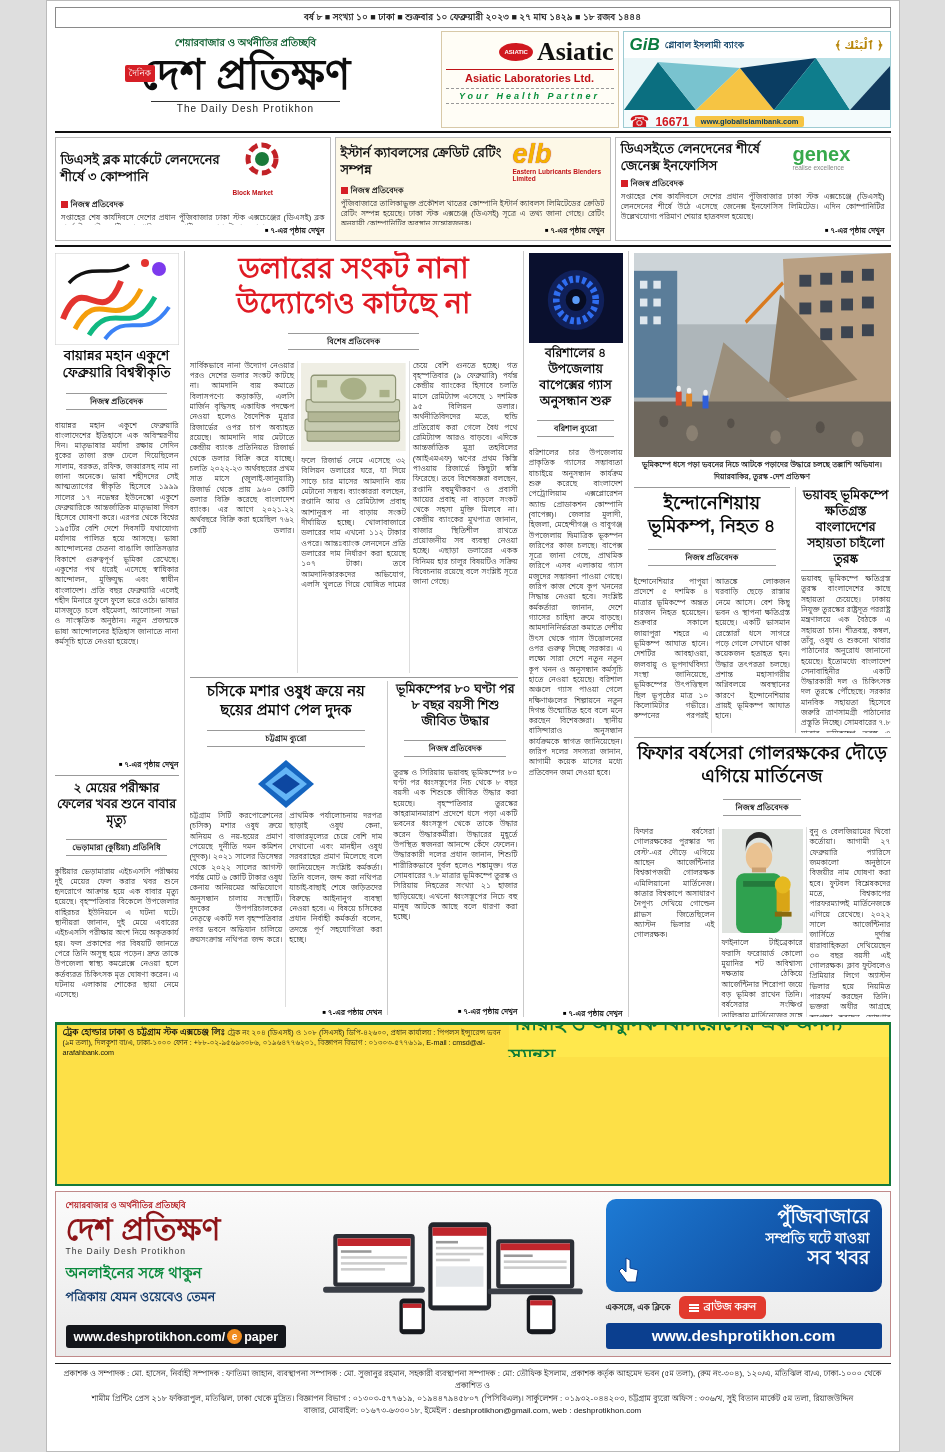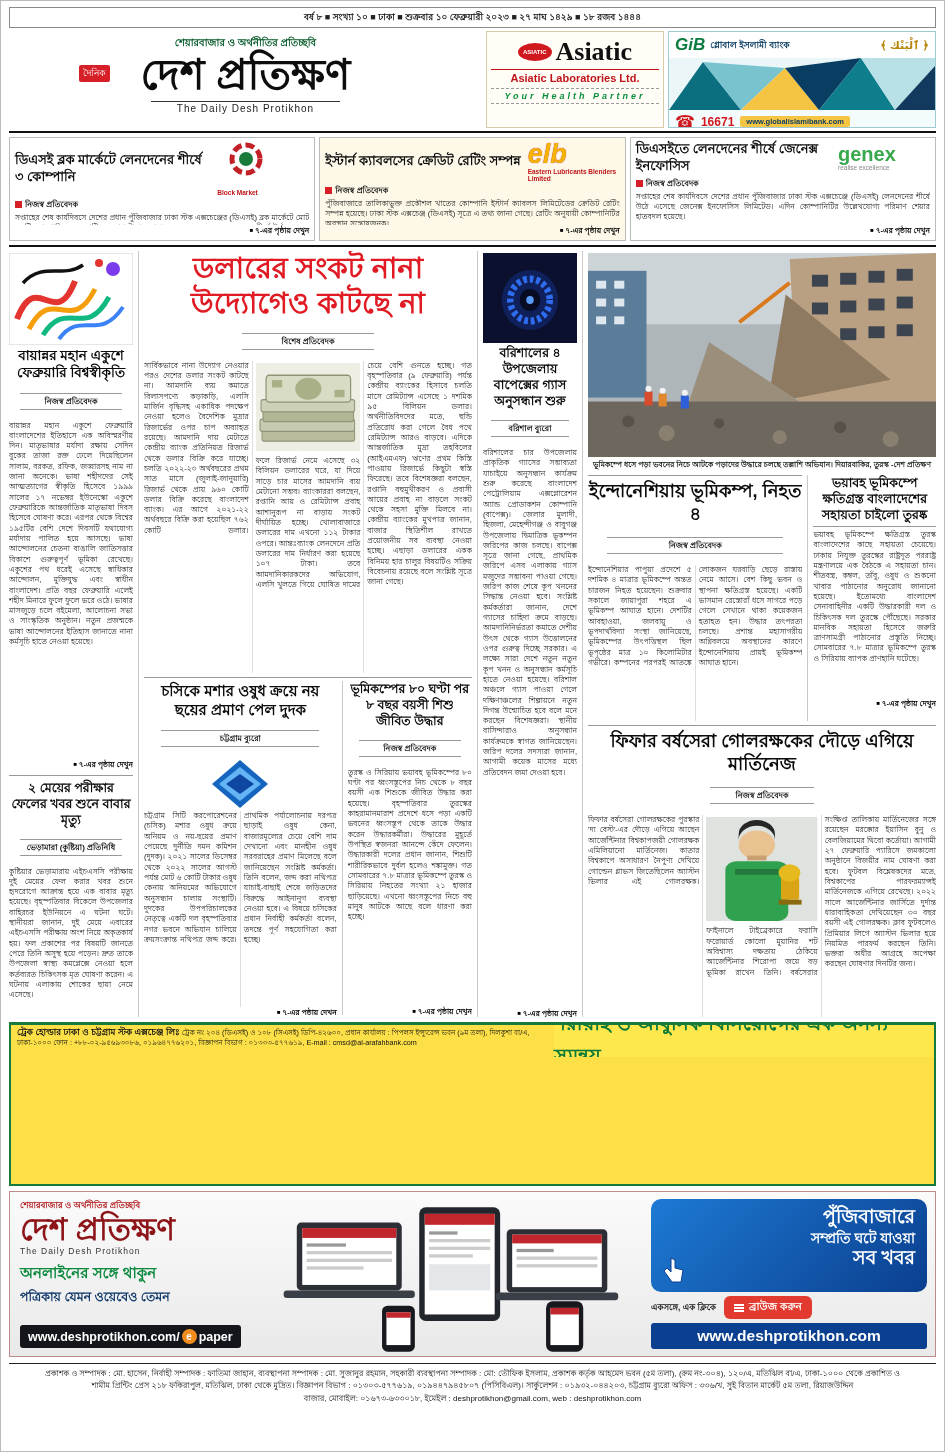--- a/index.html
+++ b/index.html
@@ -1,29 +1,29 @@
 <!DOCTYPE html>
 <html><head>
 <meta charset="utf-8">
 <style>
 *{margin:0;padding:0;box-sizing:border-box}
 html,body{background:#dedede}
 body{font-family:"Liberation Sans","DejaVu Sans",sans-serif;color:#111}
-.page{width:945px;height:1452px;margin:0 auto;background:#fff;padding:6px 8px;overflow:hidden;position:relative;border:1px solid #bbb}
+.page{width:854px;height:1452px;margin:0 auto;background:#fff;padding:6px 8px;overflow:hidden;position:relative;border:1px solid #bbb}
 
 .dateline{border:1px solid #8a8a8a;text-align:center;font-size:9px;padding:2px 0;color:#222;font-weight:bold}
 
 .header{display:flex;gap:4px;margin-top:3px;height:102px;border-bottom:2px solid #111;padding-bottom:3px}
 .masthead{flex:1;text-align:center;position:relative;padding-top:4px}
 .masthead .tag{font-size:10px;color:#0a5c2c;font-weight:bold}
 .masthead .title{font-size:42px;font-weight:900;color:#0d0d0d;line-height:1.1;white-space:nowrap}
 .masthead .daily{position:absolute;left:70px;top:34px;background:#d61f26;color:#fff;font-size:9px;padding:1px 4px;border-radius:2px}
 .masthead .sub{display:inline-block;font-size:10px;color:#222;border-top:1px solid #333;margin-top:1px;padding:1px 26px;letter-spacing:1px}
 .asiatic{width:178px;border:1px solid #d8c9a8;background:#fffdf6;text-align:center;padding:5px 4px}
-.as-row{display:flex;align-items:center;justify-content:center;gap:4px}
+.as-row{display:flex;align-items:center;justify-content:flex-end;gap:4px}
 .as-oval{background:#d0181f;color:#fff;font-size:6px;font-weight:bold;border-radius:50%;padding:6px 5px}
 .as-brand{font-family:"Liberation Serif","DejaVu Serif",serif;font-size:26px;font-weight:bold;color:#101010}
 .as-co{color:#c01318;font-size:11px;font-weight:bold;border-top:1px solid #c01318;margin-top:2px;padding-top:2px}
 .as-slogan{color:#0a8f3c;font-size:9px;font-weight:bold;font-style:italic;letter-spacing:3px;border-top:1px dashed #999;border-bottom:1px dashed #999;margin-top:4px;padding:2px 0}
 .gib{width:268px;border:1px solid #9ecbd2;background:#fff;position:relative;overflow:hidden}
 .gib-top{display:flex;align-items:center;gap:5px;padding:3px 6px}
 .gib-logo{font-size:17px;font-weight:900;color:#0b7b3f;font-style:italic}
 .gib-name{font-size:9px;font-weight:bold;color:#0a3d62}
 .gib-arabic{margin-left:auto;color:#b8860b;font-size:11px;font-weight:bold}
 .gib-bot{display:flex;align-items:center;gap:6px;padding:2px 6px;background:#f4fbfc}

